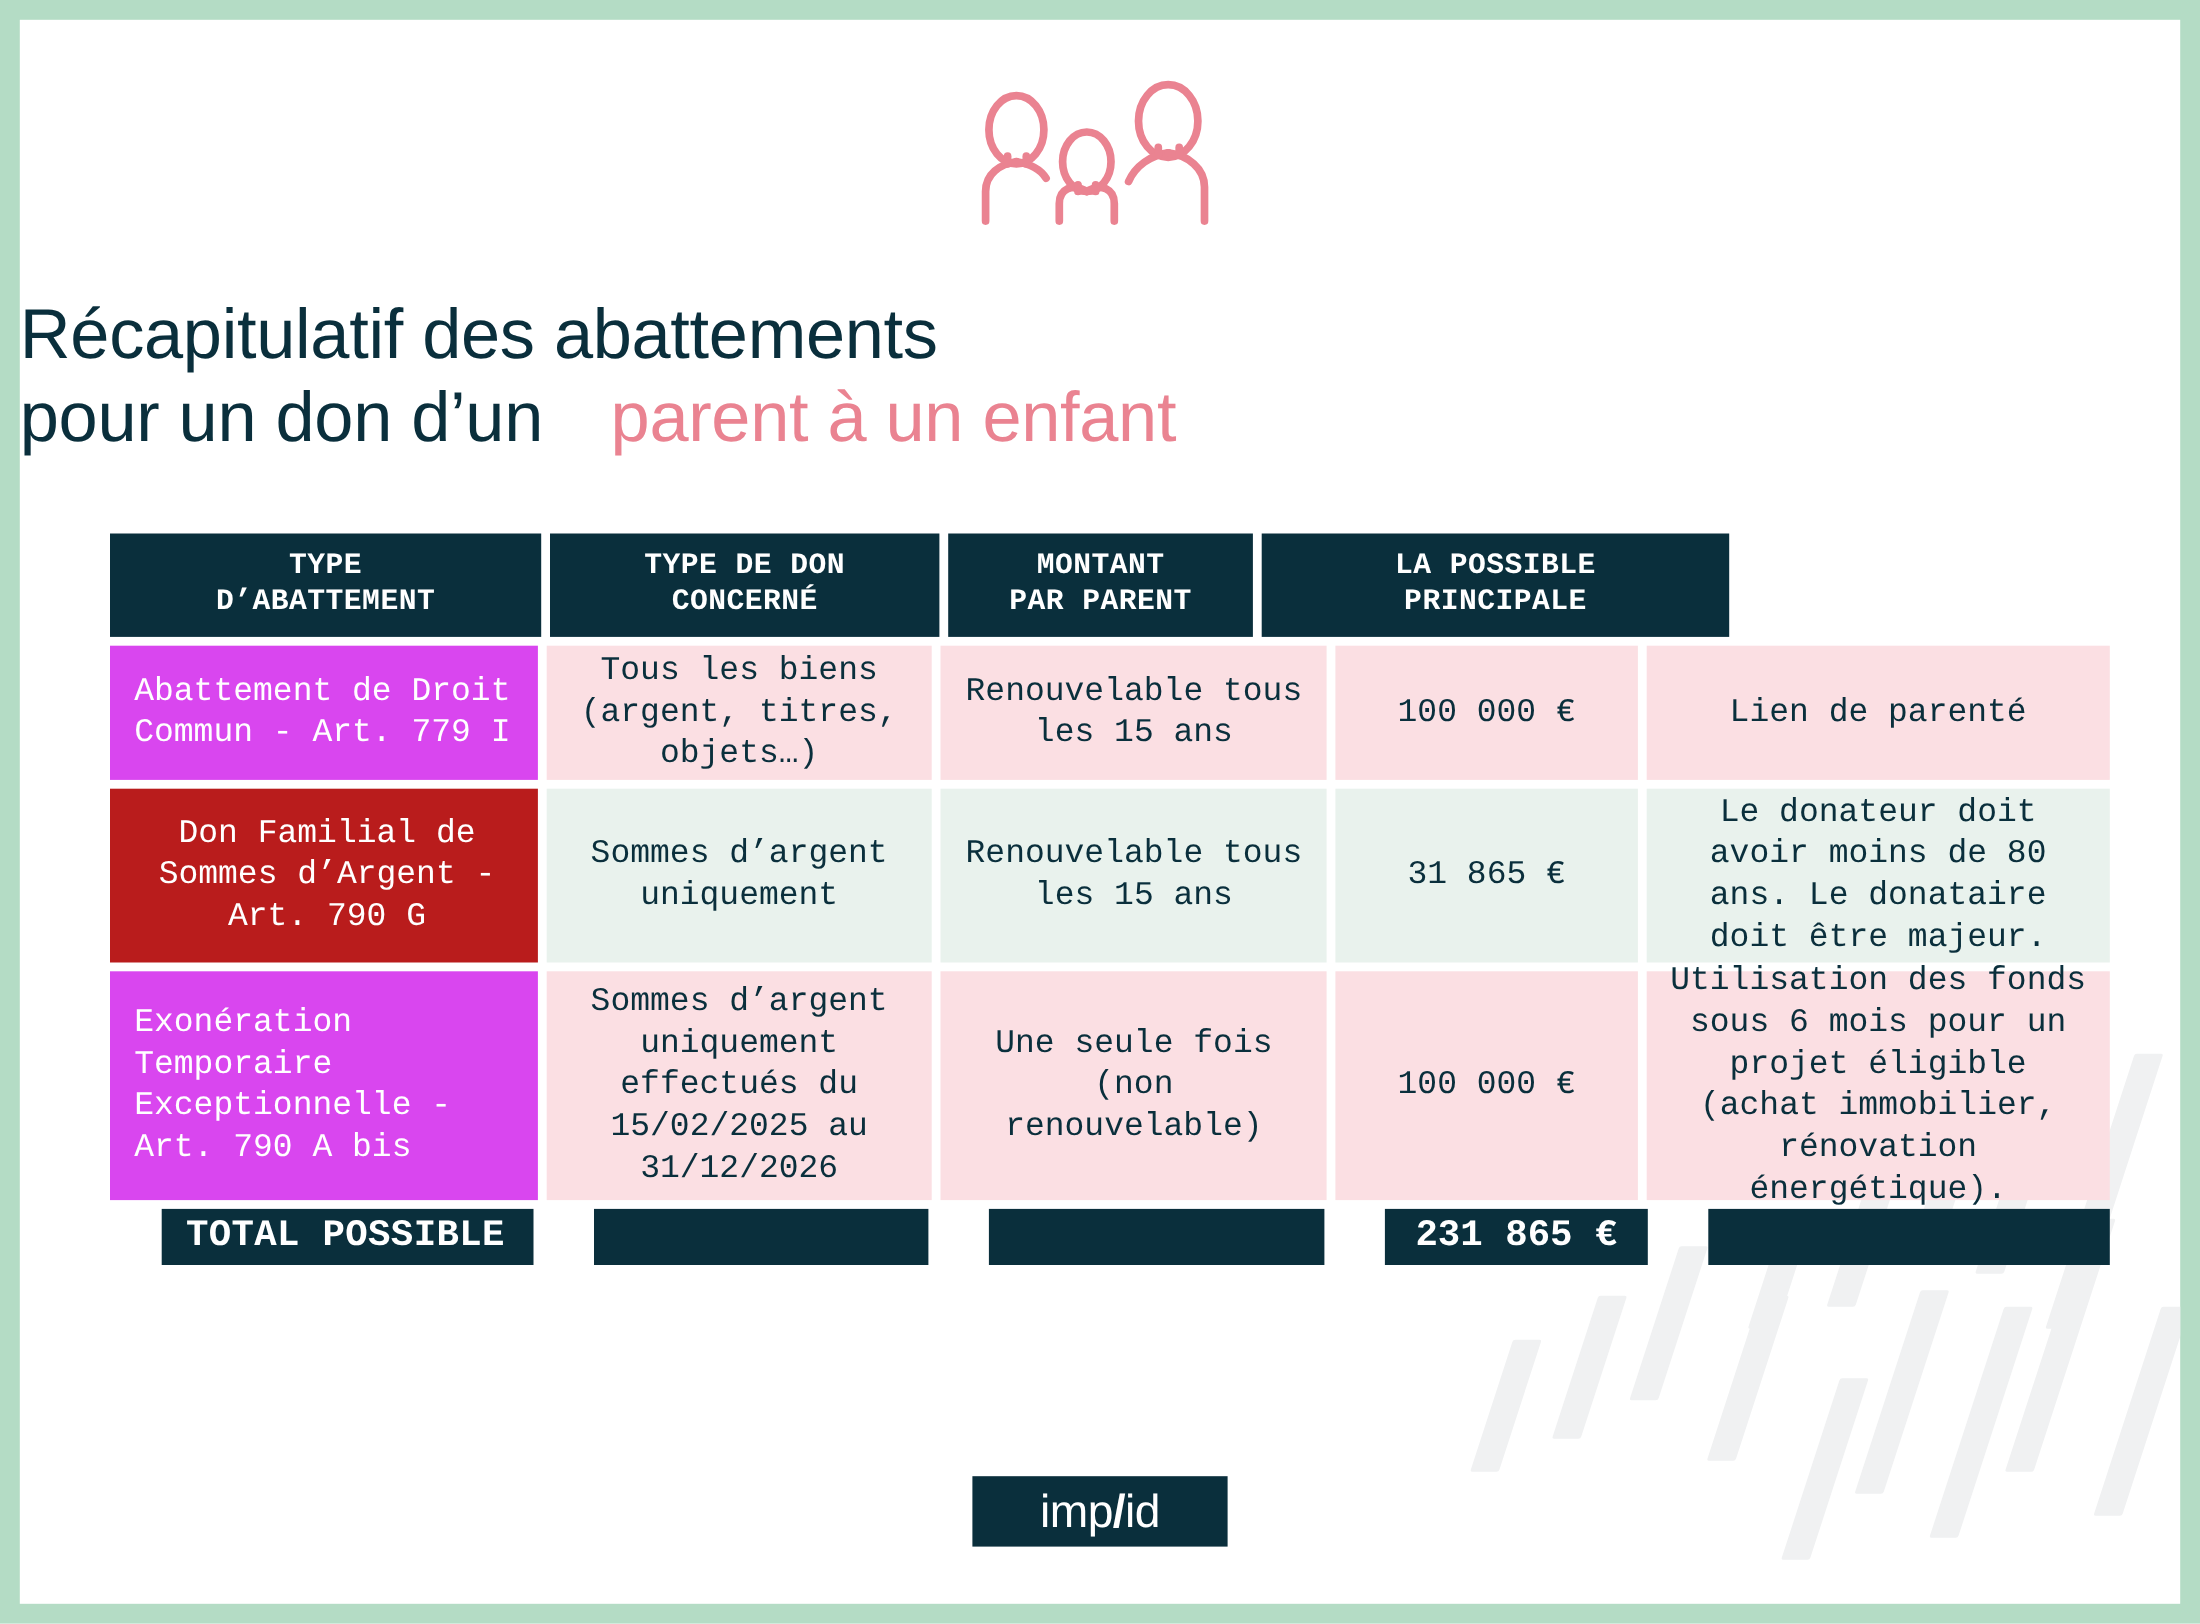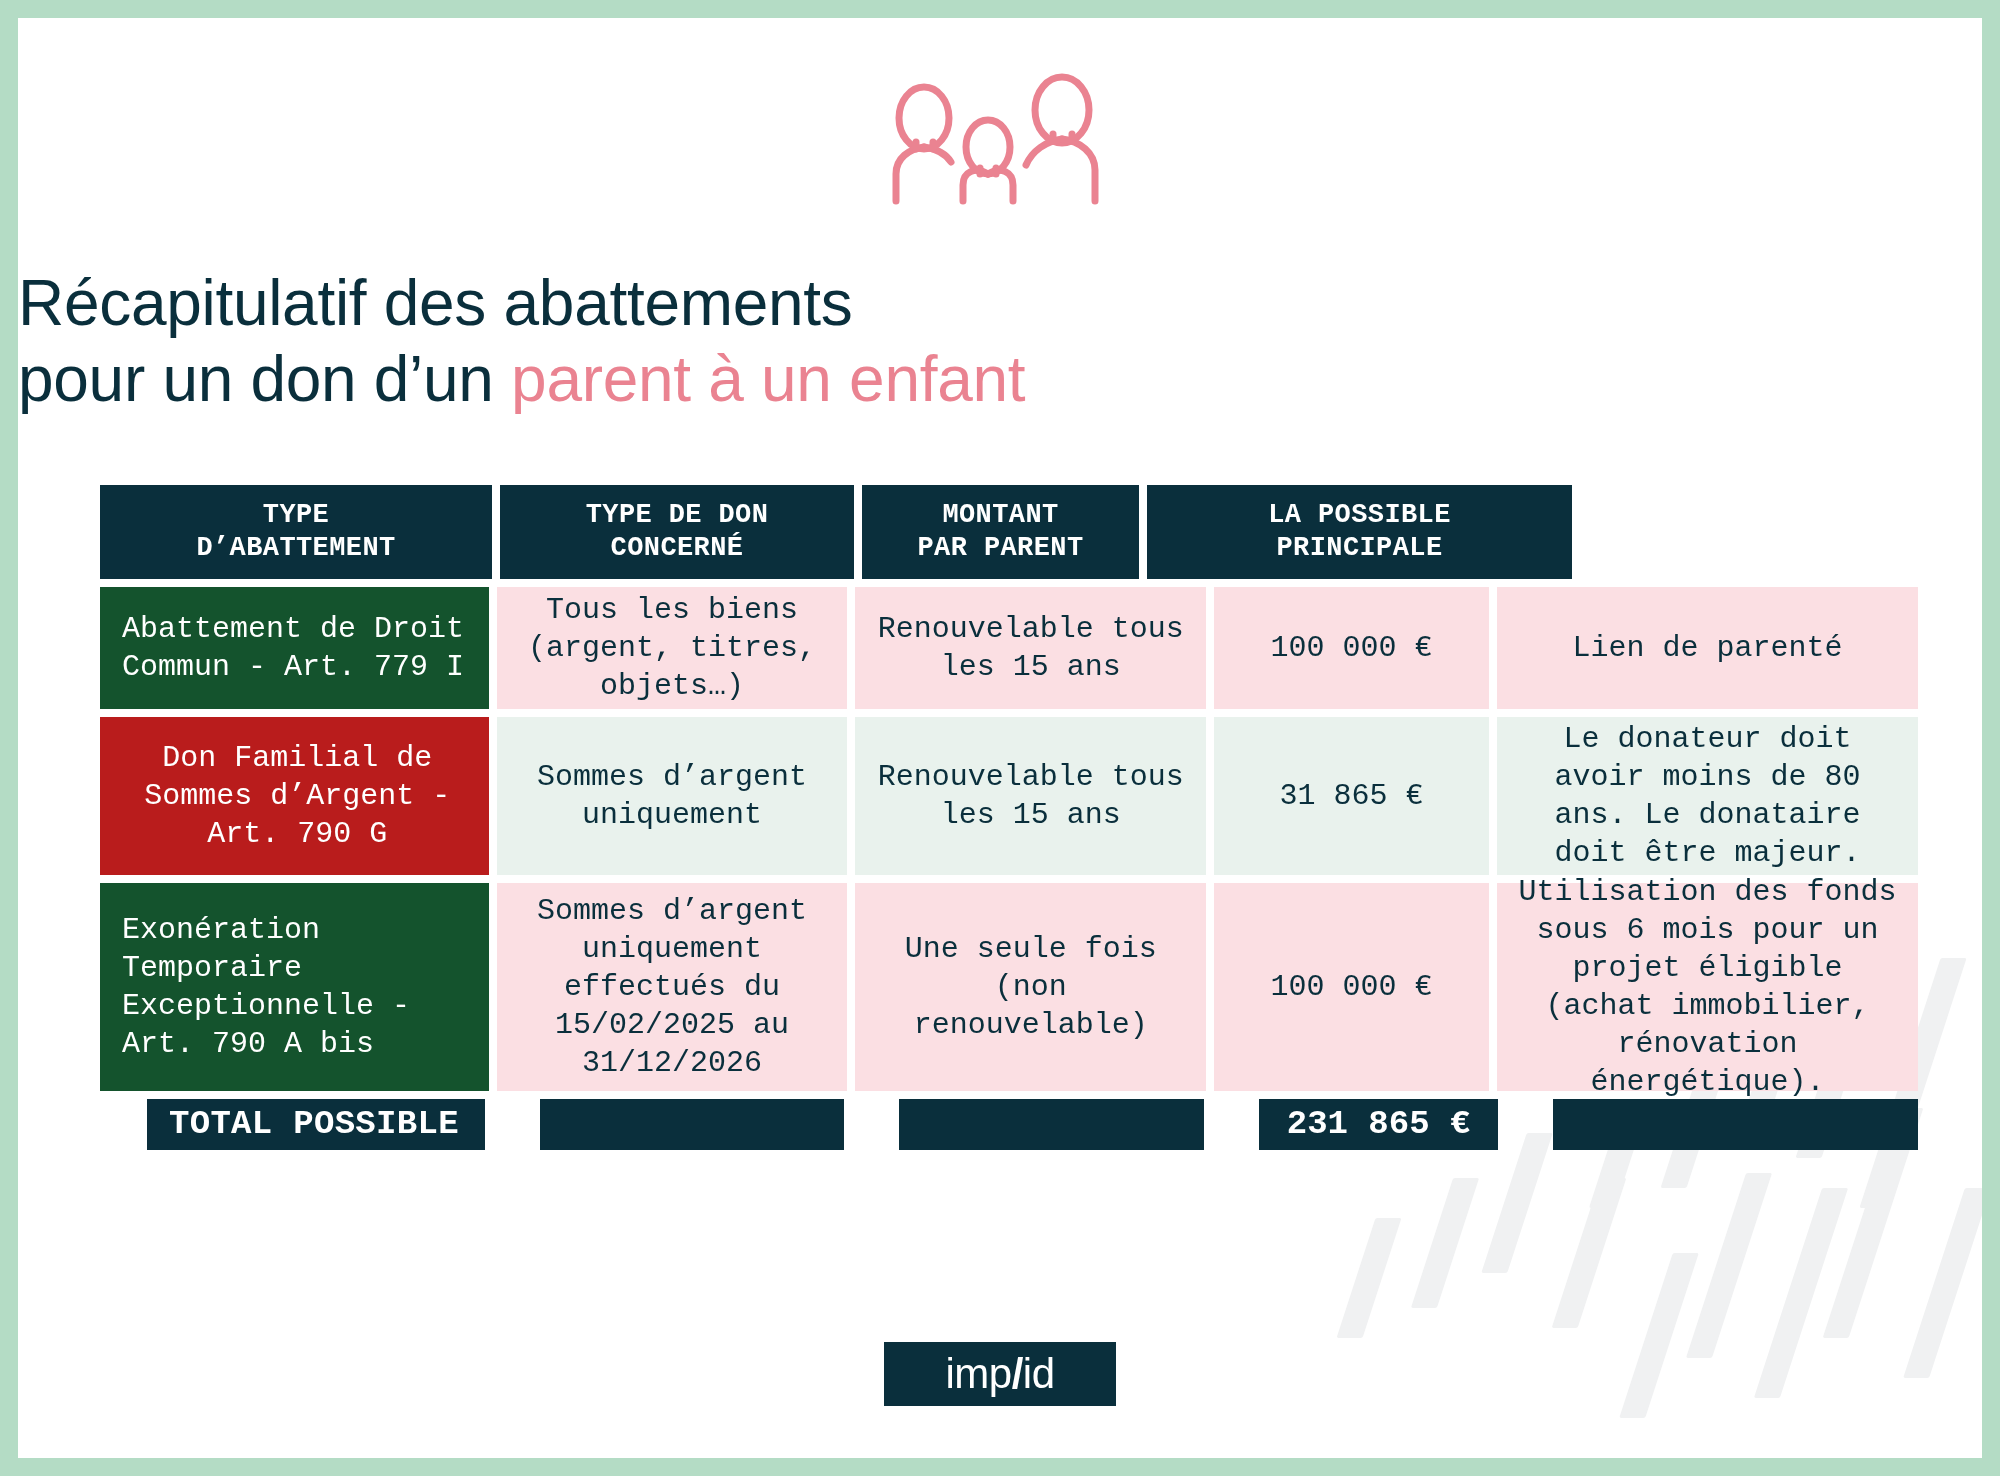--- a/index.html
+++ b/index.html
@@ -59,21 +59,21 @@
     top: 248px;
     left: 0;
     right: 0;
     text-align: left;
     font-size: 64px;
     font-weight: 400;
     line-height: 1.18;
     color: #0a2f3c;
     letter-spacing: -0.3px;
   }
-  .title .accent { color: #ea8391; }
+  .title .accent { color: #ea8391; margin-left: 44px; }
 
   
   .table {
     position: absolute;
     left: 82px;
     top: 467px;
     width: 1818px;
     display: flex;
     flex-direction: column;
     gap: 8px;
@@ -111,21 +111,21 @@
     letter-spacing: 0.4px;
     height: 94px;
   }
 
   
   .row-body .cell { min-height: 110px; }
   .row-1 .cell { height: 122px; }
   .row-2 .cell { height: 158px; }
   .row-3 .cell { height: 208px; }
 
-  .label-pink  { background: #14532d; color: #ffffff; justify-content: flex-start; text-align: left; padding-left: 22px; }
+  .label-pink  { background: #d946ef; color: #ffffff; justify-content: flex-start; text-align: left; padding-left: 22px; }
   .label-green { background: #b91c1c; color: #ffffff; justify-content: flex-start; text-align: center; padding-left: 22px; }
   .fill-pink   { background: #fbdfe3; }
   .fill-green  { background: #e9f2ed; }
 
   
   .row-total .cell {
     background: #0a2f3c;
     color: #ffffff;
     height: 51px;
     font-size: 34px;

